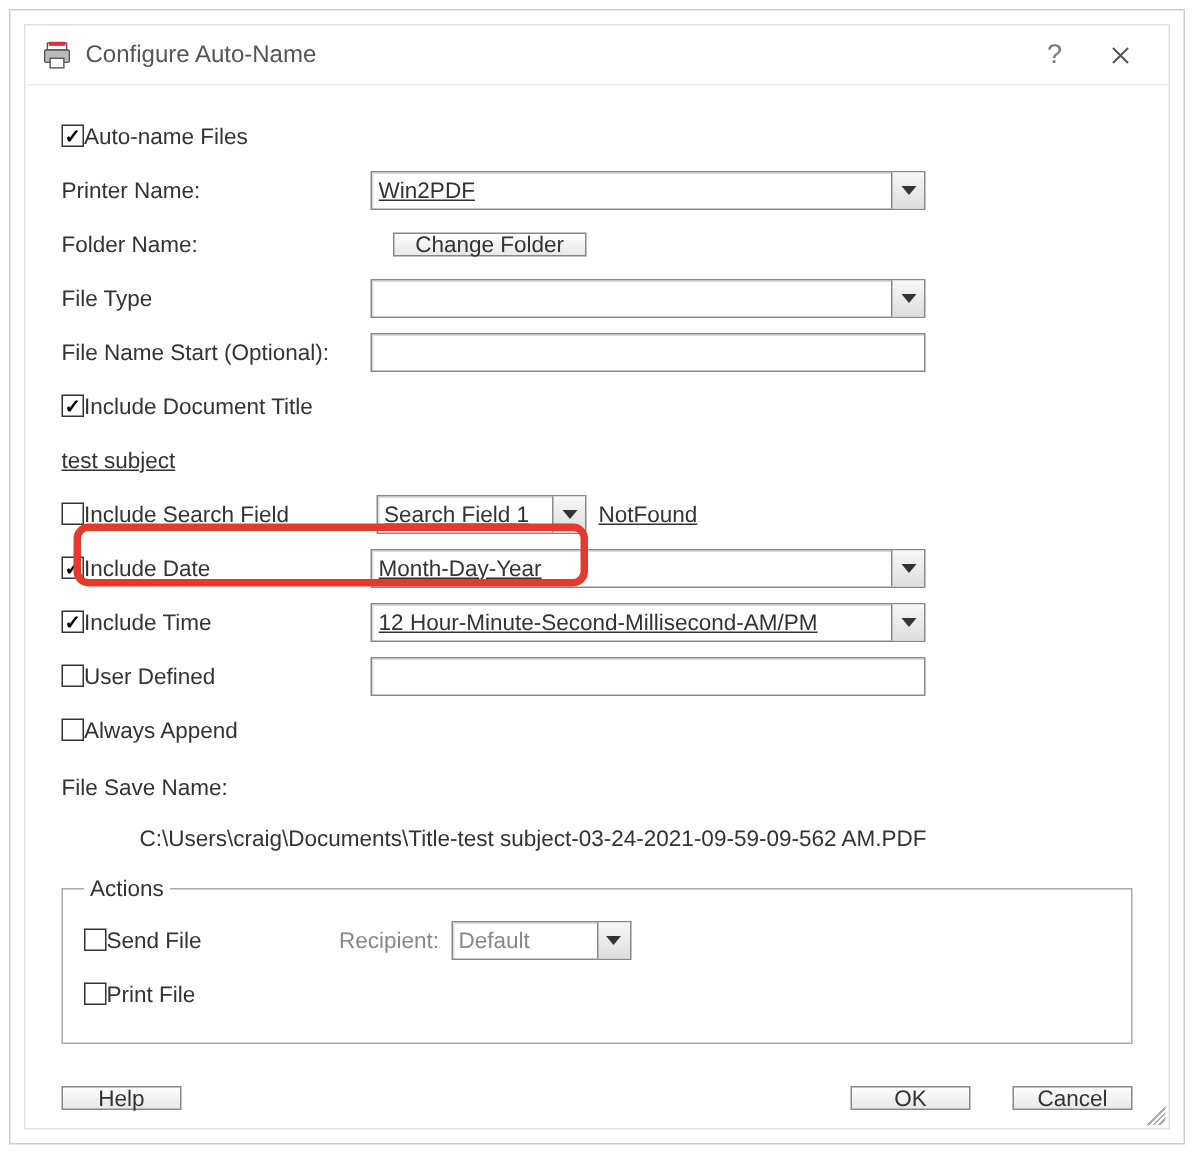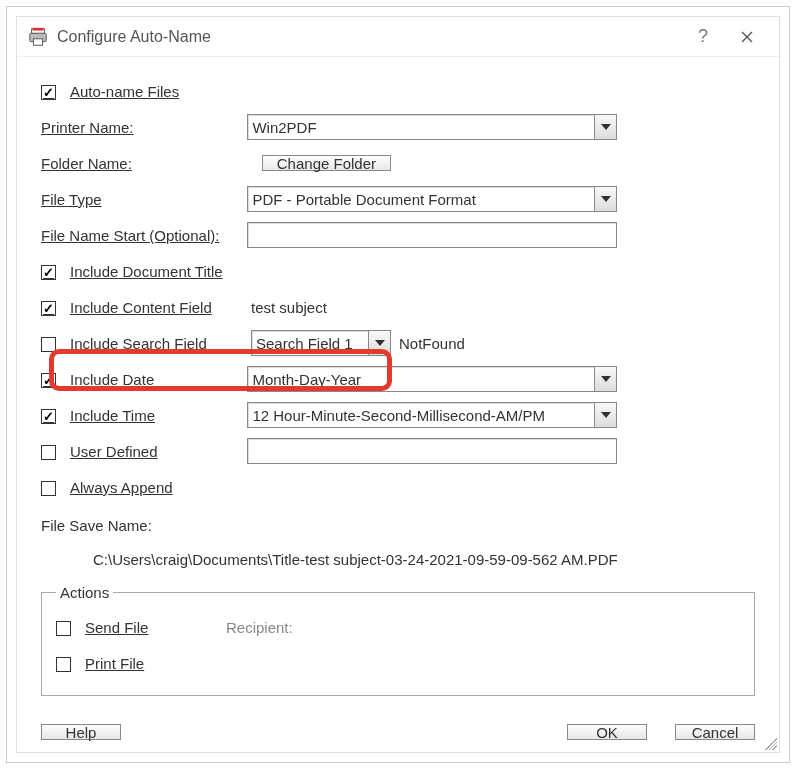--- a/index.html
+++ b/index.html
@@ -42,28 +42,28 @@
     position:relative;
   }
 
   .row {
     display:flex; align-items:center;
     min-height:32px;
     margin-bottom:4px;
   }
   .row .labelcol {
     width:210px;
-    display:flex; align-items:flex-end;
-    gap:14px;
-    text-decoration:underline;
+    display:flex; align-items:flex-start;
+    gap:0;
   }
   .row .valcol {
     flex:1;
     display:flex; align-items:center;
     gap:8px;
+    text-decoration:underline;
   }
   .row .rightcol {
     width:140px;
     display:flex; justify-content:flex-end;
   }
 
   .chk {
     width:15px; height:15px;
     border:1px solid #333;
     background:#fff;
@@ -207,21 +207,20 @@
         <div class="btn">Change Folder</div>
       </div>
     </div>
 
     <div class="row">
       <div class="labelcol">
           <span class="lbl">File Type</span>
         </div>
       <div class="valcol">
         <div class="combo">
-          <span>PDF - Portable Document Format</span>
           <span class="arrow"></span>
         </div>
       </div>
       <div class="rightcol"></div>
     </div>
 
     <div class="row">
       <div class="labelcol">
           <span class="lbl">File Name Start (Optional):</span>
         </div>
@@ -234,24 +233,20 @@
     </div>
 
     <div class="row">
       <div class="labelcol">
         <span class="chk checked"></span>
         <span class="lbl">Include Document Title</span>
       </div>
     </div>
 
     <div class="row">
-      <div class="labelcol">
-        <span class="chk checked"></span>
-        <span class="lbl">Include Content Field</span>
-      </div>
       <div class="valcol">
         <span class="static">test subject</span>
       </div>
     </div>
 
     <div class="row">
       <div class="labelcol">
         <span class="chk"></span>
         <span class="lbl">Include Search Field</span>
       </div>
@@ -318,20 +313,24 @@
     <div class="preview">C:\Users\craig\Documents\Title-test subject-03-24-2021-09-59-09-562 AM.PDF</div>
 
     <fieldset class="actions">
       <legend>Actions</legend>
       <div class="row">
         <div class="labelcol" style="width:170px;">
           <span class="chk"></span>
           <span class="lbl">Send File</span>
         </div>
         <span class="lbl disabled" style="margin-right:8px;">Recipient:</span>
+        <div class="combo small disabled" style="width:120px;">
+          <span>Default</span>
+          <span class="arrow"></span>
+        </div>
       </div>
       <div class="row">
         <div class="labelcol" style="width:170px;">
           <span class="chk"></span>
           <span class="lbl">Print File</span>
         </div>
       </div>
     </fieldset>
 
     <div class="highlight-box"></div>

